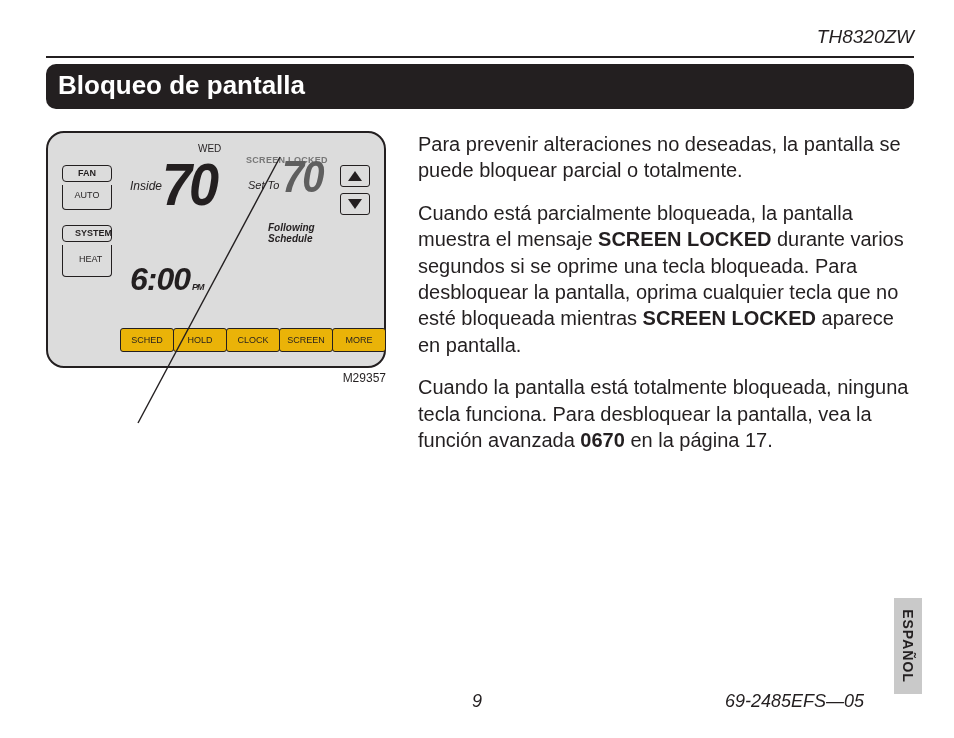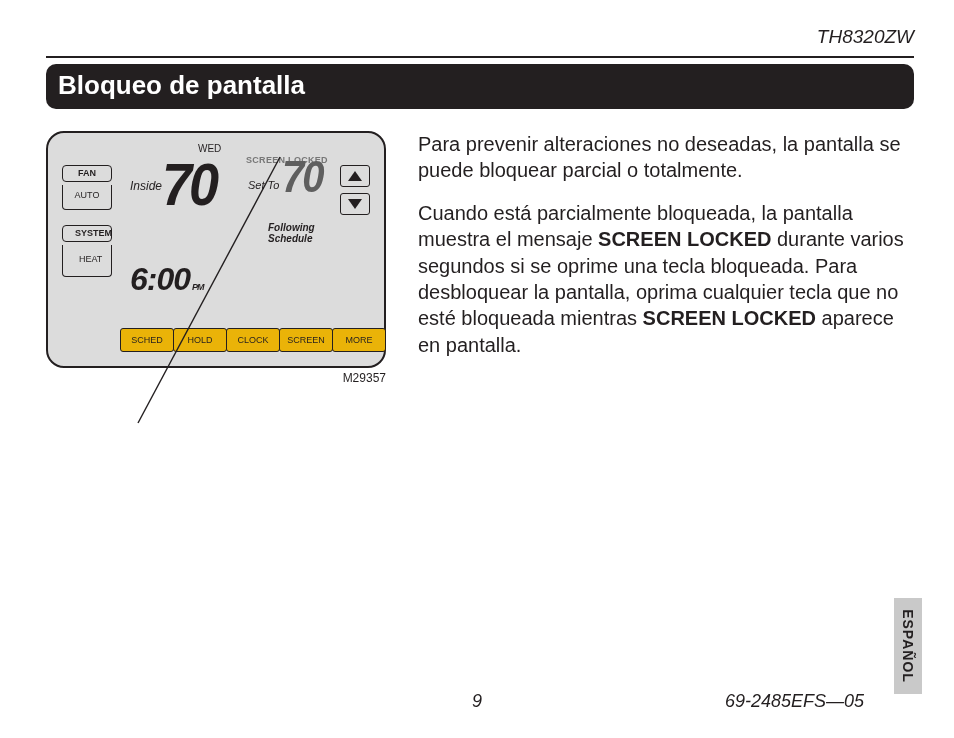--- a/index.html
+++ b/index.html
@@ -213,20 +213,23 @@
       </svg>
     </div>
 
   </div>
 
   <div class="right-col">
     <p>Para prevenir alteraciones no deseadas, la pantalla se puede bloquear parcial o totalmente.</p>
     <p>
       <span>Cuando está parcialmente bloqueada, la pantalla muestra el mensaje </span><span class="bold">SCREEN LOCKED</span><span> durante varios segundos si se oprime una tecla bloqueada. Para desbloquear la pantalla, oprima cualquier tecla que no esté bloqueada mientras </span><span class="bold">SCREEN LOCKED</span><span> aparece en pantalla.</span>
     </p>
+    <p>
+      <span>Cuando la pantalla está totalmente bloqueada, ninguna tecla funciona. Para desbloquear la pantalla, vea la función avanzada </span><span class="bold">0670</span><span> en la página 17.</span>
+    </p>
   </div>
 </div>
 
 <div class="page-num">9</div>
 <div class="doc-num">69-2485EFS—05</div>
 <div class="lang-tab">
     <span>ESPAÑOL</span>
   </div>
 
 </body></html>

